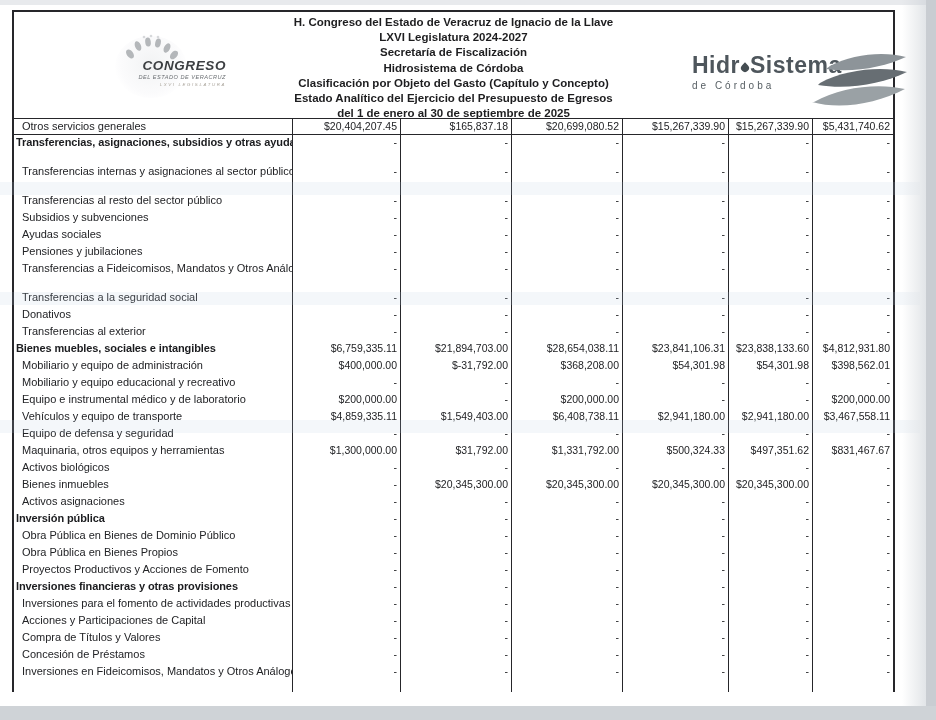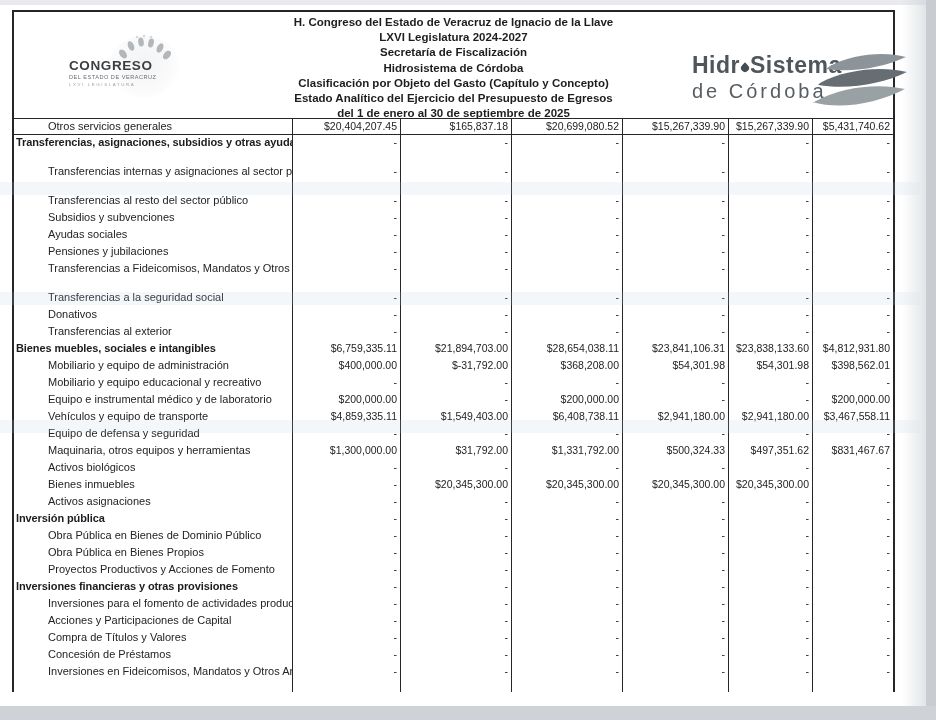--- a/index.html
+++ b/index.html
@@ -21,46 +21,46 @@
   
   .doc{position:absolute;left:12px;top:10px;width:883px;z-index:2;}
   .doc-header{
     position:relative;box-sizing:border-box;width:883px;height:109px;
     border:2px solid #26262a;border-bottom-width:1.5px;background:#fff;
   }
   .title-block{position:absolute;left:0;right:0;top:3px;text-align:center;
     font-weight:bold;font-size:11.5px;line-height:15.2px;color:#1d1d1f;}
 
   
-  .logo-congress{position:absolute;left:55px;top:22px;width:150px;height:80px;text-align:left;}
+  .logo-congress{position:absolute;left:62px;top:22px;width:150px;height:80px;text-align:right;font-style:italic;}
   .logo-blob{position:absolute;left:39px;top:2px;width:72px;height:62px;border-radius:50%;
     background:radial-gradient(circle at 50% 45%, #f2f3f4 0%, #fbfbfc 60%, rgba(255,255,255,0) 75%);}
   .congress-arc{position:relative;display:block;margin:0 auto;}
   .congress-name{position:relative;font-weight:800;font-size:13.5px;letter-spacing:.6px;color:#3c3f42;margin-top:-2px;}
   .congress-sub{position:relative;font-size:5.6px;letter-spacing:.5px;color:#6b6f73;margin-top:1px;}
   .congress-leg{position:relative;font-size:4.4px;letter-spacing:1.6px;color:#a9a39a;margin-top:2px;}
 
   
   .logo-hidro{position:absolute;left:678px;top:40px;width:205px;height:70px;}
   .hidro-text{position:absolute;left:0;top:0;color:#4e565c;}
   .hidro-line1{font-size:23px;font-weight:600;letter-spacing:.5px;white-space:nowrap;}
   .drop{display:inline-block;width:8px;height:8px;background:#454d52;
     border-radius:0 50% 50% 50%;transform:rotate(45deg);margin:0 1px 1px 1px;}
-  .hidro-line2{font-size:20px;letter-spacing:3px;margin-top:1px;color:#565e63;}
+  .hidro-line2{font-size:10px;letter-spacing:3px;margin-top:1px;color:#565e63;}
   .hidro-waves{position:absolute;left:118px;top:-2px;}
 
   
   .tbl{box-sizing:border-box;width:883px;border-left:2px solid #26262a;background:transparent;}
   .row{display:grid;grid-template-columns:279px 108px 111px 111px 106px 84px 82px;height:17px;}
   .row.first{height:15px;border-bottom:1.5px solid #26262a;}
   .row.tall{height:29px;}
   .row.filler{height:11px;}
   .cell{box-sizing:border-box;border-right:1.5px solid #26262a;overflow:hidden;white-space:nowrap;padding-top:1px;}
   .cell:last-child{border-right-width:2px;}
-  .cell.label{font-size:11px;padding-left:34px;color:#222326;}
+  .cell.label{font-size:11px;padding-left:8px;color:#222326;}
   .cell.label.bold{font-weight:bold;padding-left:2px;letter-spacing:-.1px;color:#1b1c1f;}
   .cell.val{font-size:10.5px;text-align:right;padding-right:3px;color:#222326;}
 </style>
 </head>
 <body>
 
 <div class="scan-top"></div>
 <div class="artifact a1"></div>
 <div class="artifact a2"></div>
 <div class="artifact a3"></div>

